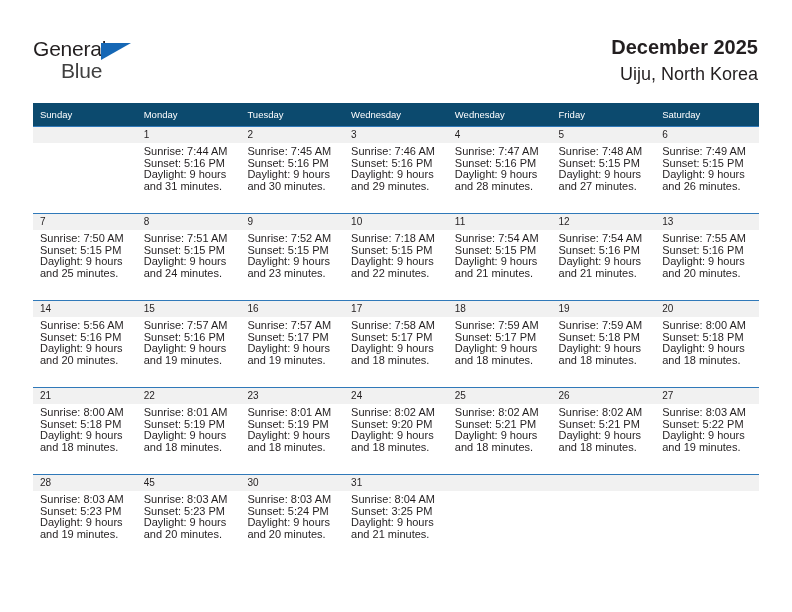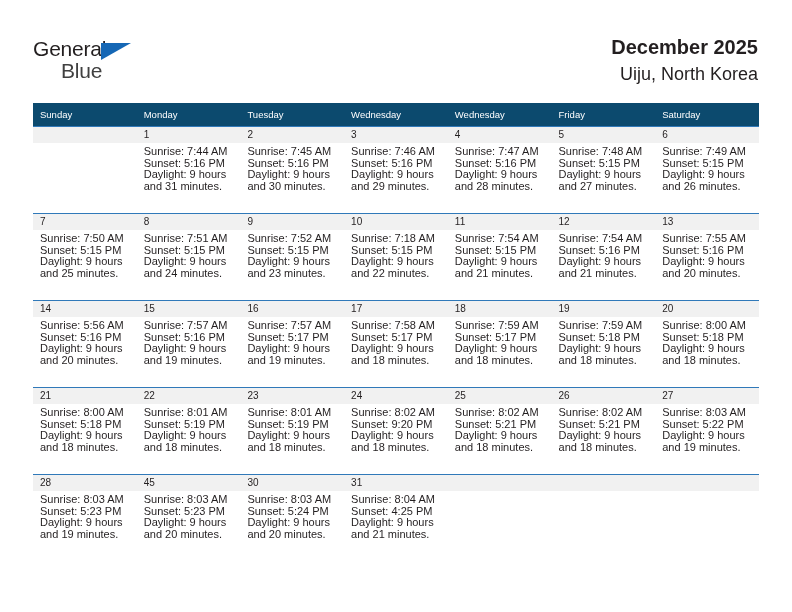--- a/index.html
+++ b/index.html
@@ -525,21 +525,21 @@
             <div>Daylight: 9 hours</div>
             <div>and 20 minutes.</div>
           </div>
         </div>
           </td>
         <td>
             <div class="cell-inner">
           <div class="daynum-band">31</div>
           <div class="details">
             <div>Sunrise: 8:04 AM</div>
-            <div>Sunset: 4:25 PM</div>
+            <div>Sunset: 3:25 PM</div>
             <div>Daylight: 9 hours</div>
             <div>and 21 minutes.</div>
           </div>
         </div>
           </td>
         <td>
             <div class="cell-inner">
           <div class="daynum-band"></div>
           <div class="details">
             <div></div>

